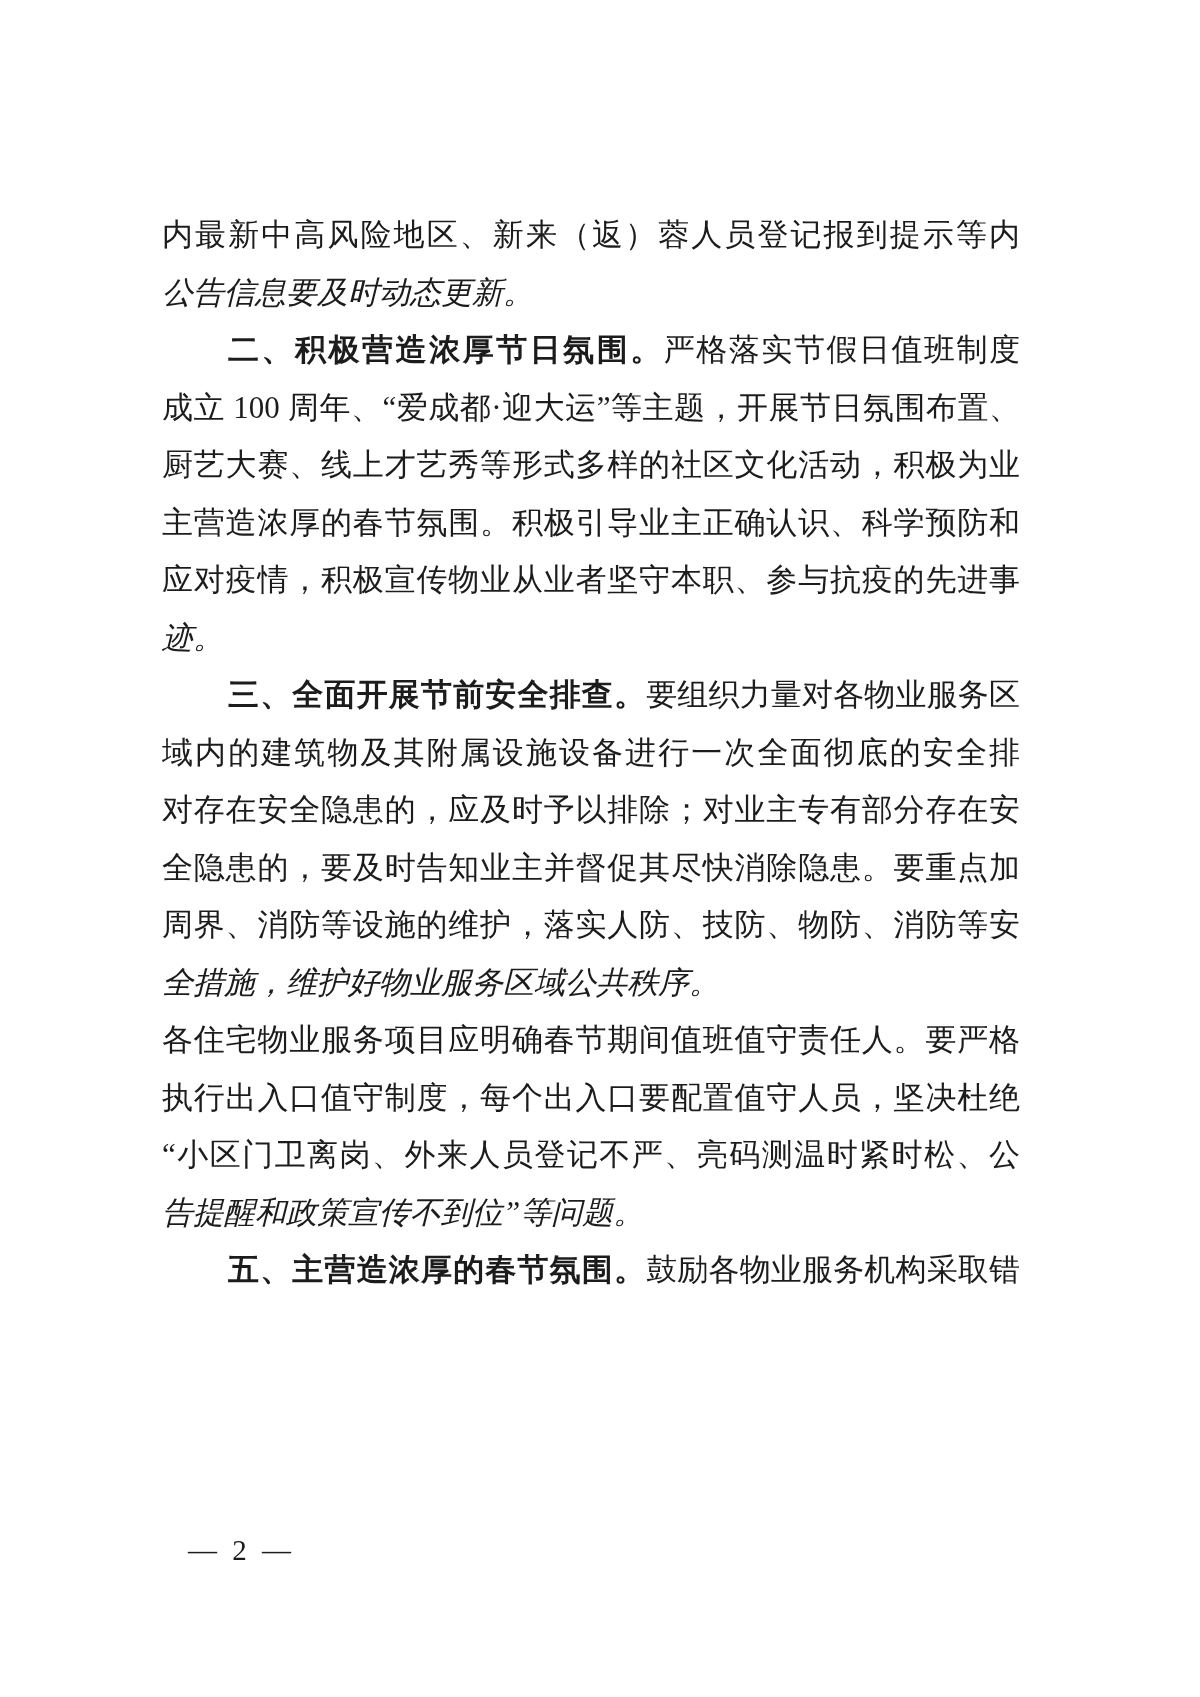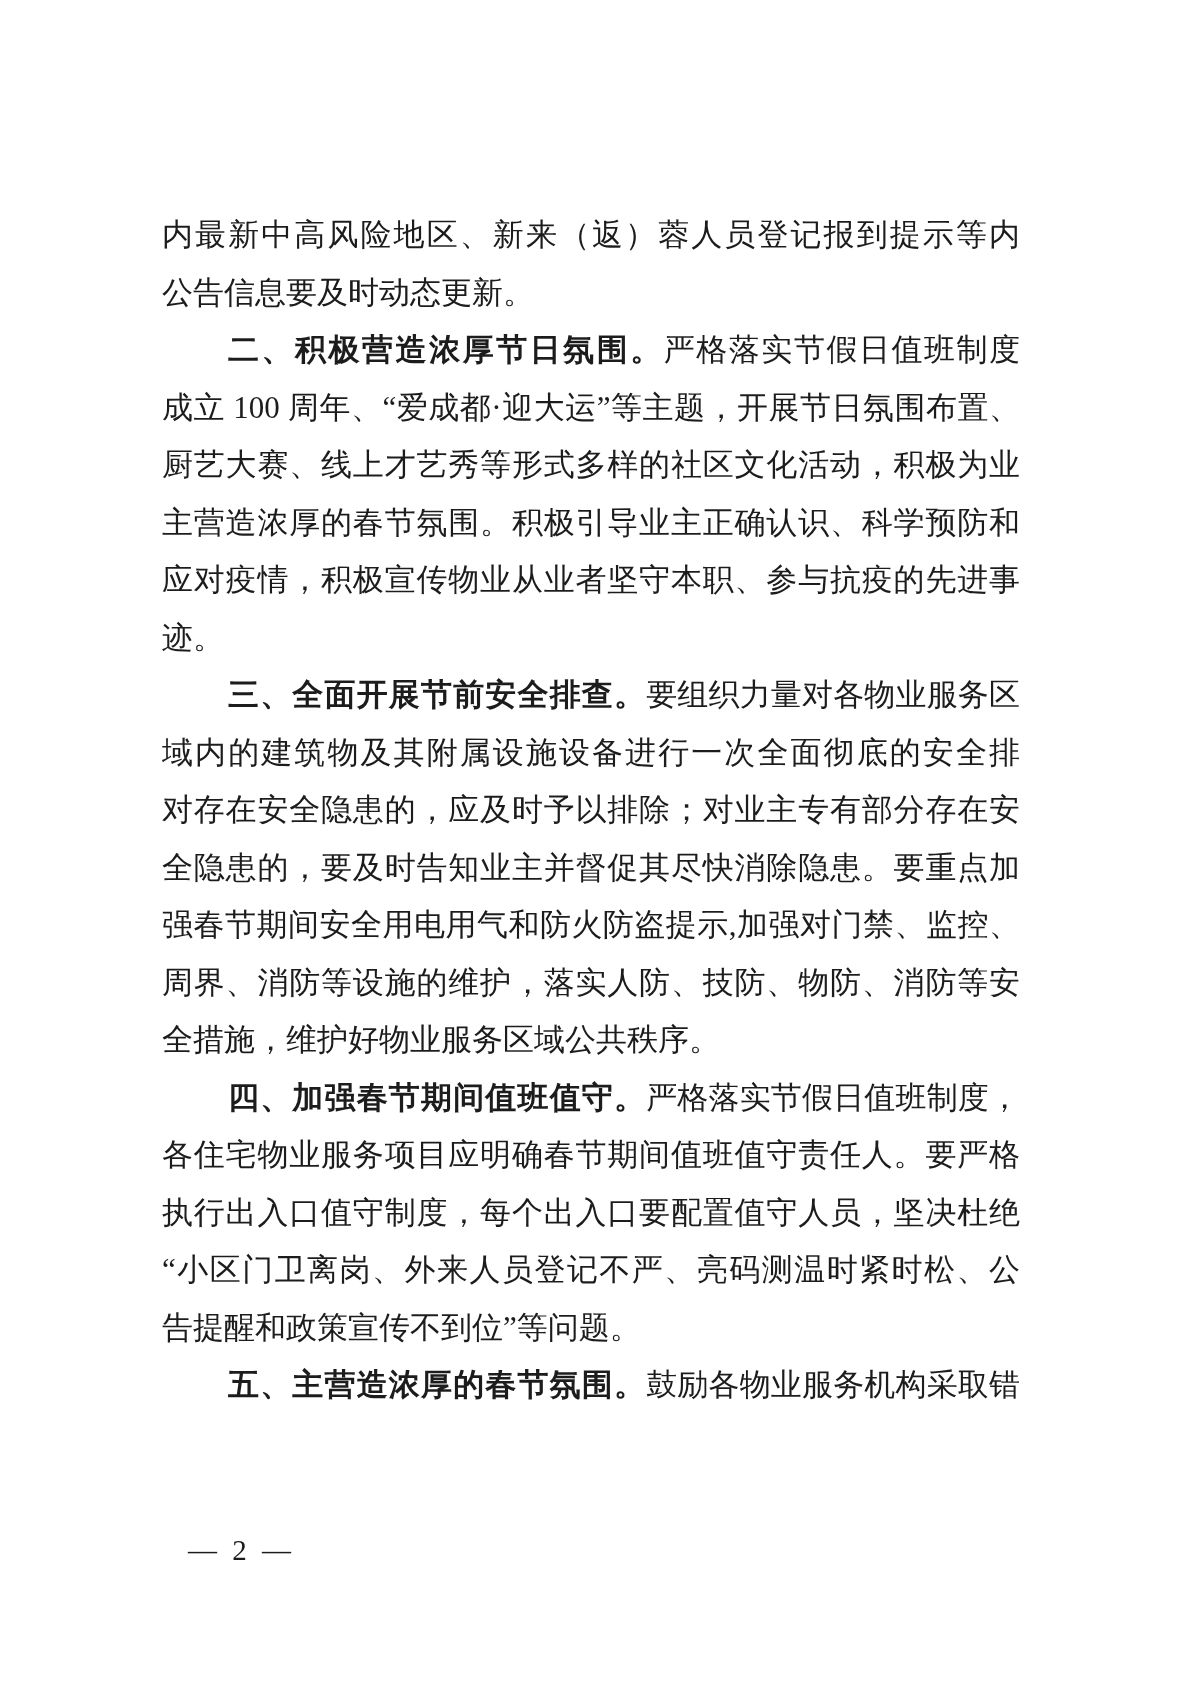--- a/index.html
+++ b/index.html
@@ -29,20 +29,21 @@
     line-height: 57.5px;
     text-align: justify;
     text-justify: inter-character;
     overflow: hidden;
   }
   .line.fill {
     text-align-last: justify;
   }
   .line.last {
     text-align-last: left;
+    font-style: italic;
   }
   .line.indent {
     text-indent: 66px;
   }
   .head {
     font-family: "Liberation Sans", "DejaVu Sans", sans-serif;
     font-weight: 700;
     letter-spacing: 1px;
   }
   .page-number {
@@ -65,24 +66,22 @@
       <div class="line indent fill"><span class="head">二、积极营造浓厚节日氛围。</span><span>严格落实节假日值班制度</span></div>
       <div class="line fill"><span>成立 100 周年、“爱成都·迎大运”等主题，开展节日氛围布置、</span></div>
       <div class="line fill"><span>厨艺大赛、线上才艺秀等形式多样的社区文化活动，积极为业</span></div>
       <div class="line fill"><span>主营造浓厚的春节氛围。积极引导业主正确认识、科学预防和</span></div>
       <div class="line fill"><span>应对疫情，积极宣传物业从业者坚守本职、参与抗疫的先进事</span></div>
       <div class="line last"><span>迹。</span></div>
       <div class="line indent fill"><span class="head">三、全面开展节前安全排查。</span><span>要组织力量对各物业服务区</span></div>
       <div class="line fill"><span>域内的建筑物及其附属设施设备进行一次全面彻底的安全排查，</span></div>
       <div class="line fill"><span>对存在安全隐患的，应及时予以排除；对业主专有部分存在安</span></div>
       <div class="line fill"><span>全隐患的，要及时告知业主并督促其尽快消除隐患。要重点加</span></div>
-      <div class="line fill"><span>强春节期间安全用电用气和防火防盗提示,加强对门禁、监控、</span></div>
       <div class="line fill"><span>周界、消防等设施的维护，落实人防、技防、物防、消防等安</span></div>
       <div class="line last"><span>全措施，维护好物业服务区域公共秩序。</span></div>
-      <div class="line indent fill"><span class="head">四、加强春节期间值班值守。</span><span>严格落实节假日值班制度，</span></div>
       <div class="line fill"><span>各住宅物业服务项目应明确春节期间值班值守责任人。要严格</span></div>
       <div class="line fill"><span>执行出入口值守制度，每个出入口要配置值守人员，坚决杜绝</span></div>
       <div class="line fill"><span>“小区门卫离岗、外来人员登记不严、亮码测温时紧时松、公</span></div>
       <div class="line last"><span>告提醒和政策宣传不到位”等问题。</span></div>
       <div class="line indent fill"><span class="head">五、主营造浓厚的春节氛围。</span><span>鼓励各物业服务机构采取错</span></div>
     </div>
   <div class="page-number">— 2 —</div>
 </div>
 
 </body></html>

